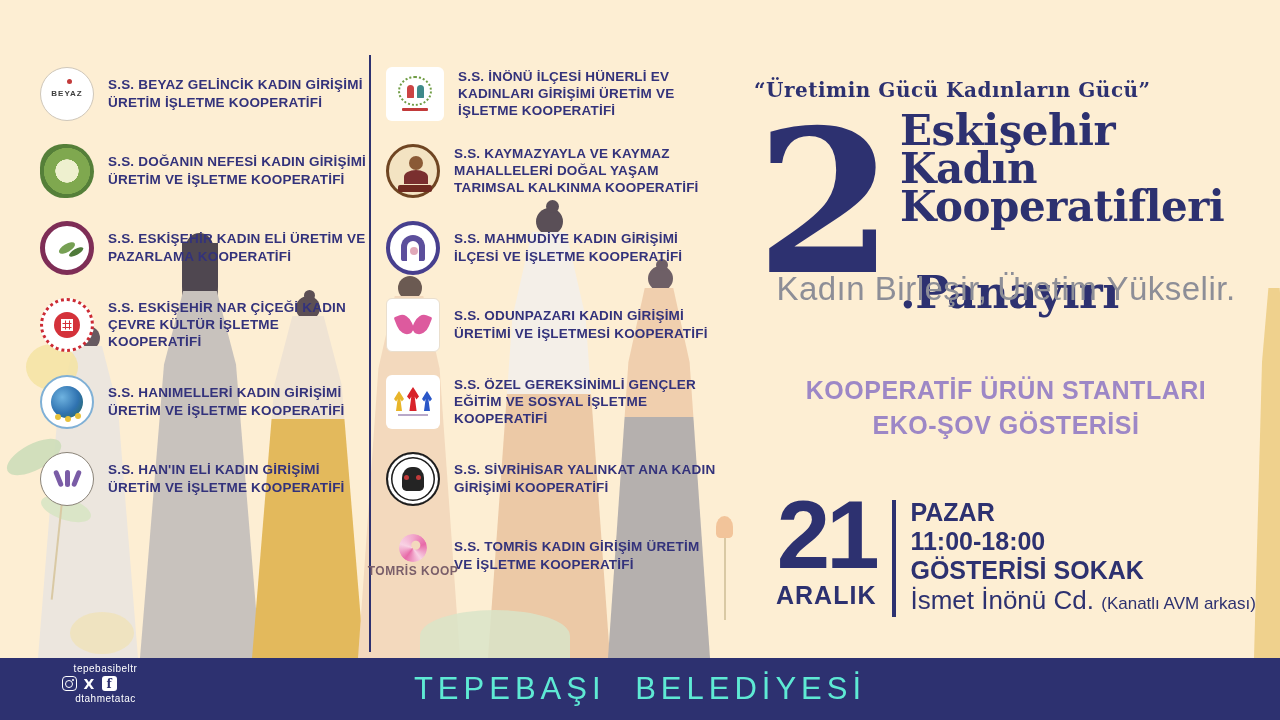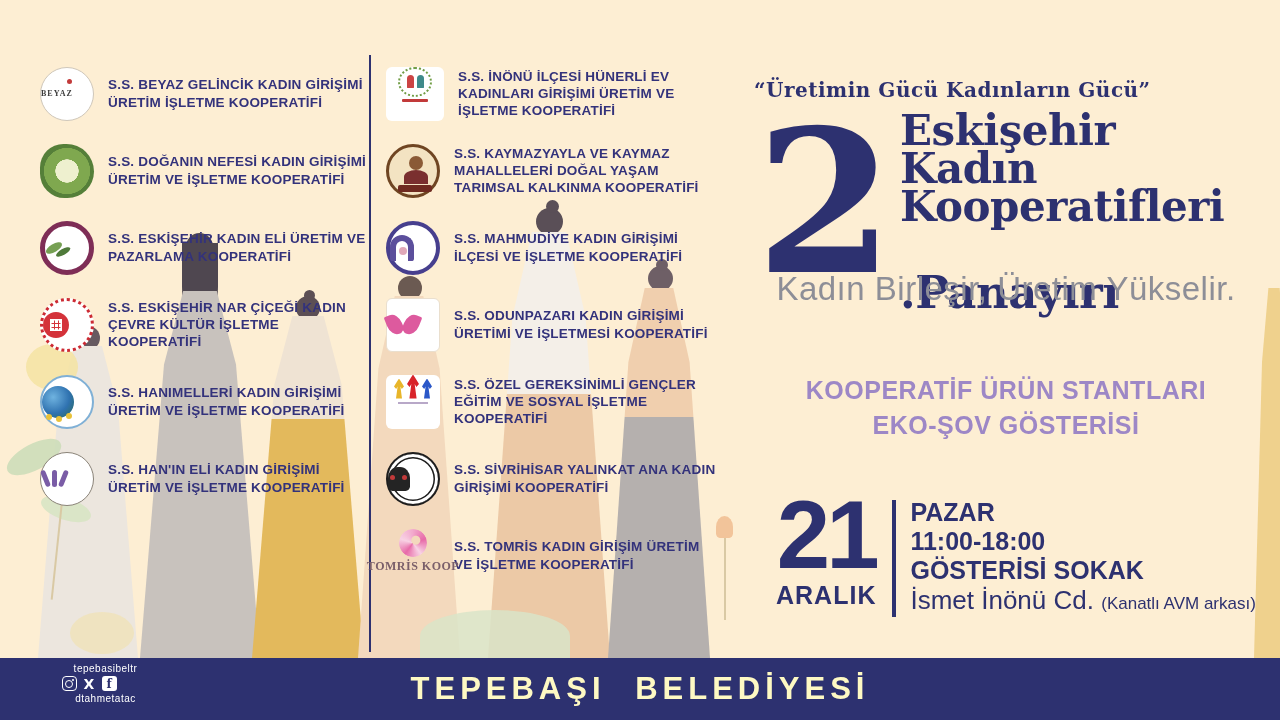--- a/index.html
+++ b/index.html
@@ -22,21 +22,21 @@
   
   .col { position:absolute; top:55px; z-index:2; display:flex; flex-direction:column; }
   .col-left { left:40px; width:328px; }
   .col-mid  { left:386px; width:330px; }
   .coop-row { height:77px; display:flex; align-items:center; gap:14px; }
   .coop-name { font-weight:bold; font-size:13.5px; line-height:1.28; color:#33327b; letter-spacing:.2px; }
   .divider-v { position:absolute; left:369px; top:55px; width:2px; height:597px; background:#2d3170; z-index:2; }
 
   
   .lg { position:relative; width:54px; height:54px; flex:0 0 auto; border-radius:50%;
-        display:flex; align-items:center; font-family:Liberation Serif, serif; }
+        display:flex; align-items:center; justify-content:center; font-family:Liberation Sans, sans-serif; }
   .lg-beyaz { background:#fff; border:1px solid #cfc7ba; }
   .lg-beyaz .t { font-size:8px; font-weight:bold; color:#3c3c3c; letter-spacing:1px; }
   .lg-beyaz::before { content:""; position:absolute; top:11px; left:26px; width:5px; height:5px; background:#c23a3a; border-radius:50%; }
   .lg-dogan { background:radial-gradient(circle at 50% 50%, #eef0cf 0 30%, #7fa84f 31% 60%, #557f39 61% 100%); border-radius:46% 54% 52% 48%; }
   .lg-kadineli { background:#fff; border:5px solid #7e2d56; }
   .lg-kadineli .leaf1 { width:18px; height:8px; background:#76a054; border-radius:50%; transform:rotate(-30deg); box-shadow:6px 8px 0 -1px #4f7a3a; }
   .lg-nar { background:#fff; border:3px dotted #cc2a33; }
   .lg-nar .core { width:26px; height:26px; background:#d4323a; border-radius:50%; display:flex; align-items:center; justify-content:center; }
   .lg-nar .core i { display:block; width:12px; height:12px; background:
       linear-gradient(#fff,#fff) , #fff; box-shadow:inset 0 0 0 1.5px #fff;
@@ -99,21 +99,21 @@
   .date-month { font-size:25px; font-weight:bold; letter-spacing:1px; margin-top:6px; }
   .date-rule { width:4px; background:#2d3170; margin:4px 14px 2px 16px; }
   .date-right { display:flex; flex-direction:column; justify-content:space-between; padding:2px 0 4px 0; }
   .dr-line { font-size:25px; font-weight:bold; line-height:1.16; }
   .dr-last { font-size:26px; font-weight:normal; }
   .dr-note { font-size:17px; font-weight:normal; }
 
   
   .footer { position:absolute; left:0; bottom:0; width:1280px; height:62px; background:#2d3170; z-index:3;
             display:flex; align-items:center; justify-content:center; }
-  .muni { color:#fef9c3; font-weight:bold; font-size:31px; letter-spacing:5px; word-spacing:16px; }
+  .muni { color:#5eead4; font-weight:normal; font-size:31px; letter-spacing:5px; word-spacing:16px; }
   .social { position:absolute; left:34px; top:5px; width:110px; display:flex; flex-direction:column; align-items:center; gap:2px; color:#fff; }
   .handle { font-size:10px; letter-spacing:.5px;margin-left:33px; }
   .icons { display:flex; gap:5px; align-items:center; }
   .ic { width:15px; height:15px; display:flex; align-items:center; justify-content:center; }
   .ic-ig { border:1.5px solid #fff; border-radius:4px; position:relative; }
   .ic-ig::before { content:""; width:6px; height:6px; border:1.5px solid #fff; border-radius:50%; }
   .ic-ig::after { content:""; position:absolute; top:1.5px; right:1.5px; width:2px; height:2px; background:#fff; border-radius:50%; }
   .ic-x::before { content:"X"; color:#fff; font-weight:bold; font-size:14px; font-family:"DejaVu Sans", sans-serif; }
   .ic-fb { background:#fff; border-radius:3px; }
   .ic-fb::before { content:"f"; color:#2d3170; font-weight:bold; font-size:12px; font-family:"DejaVu Serif", serif; }

